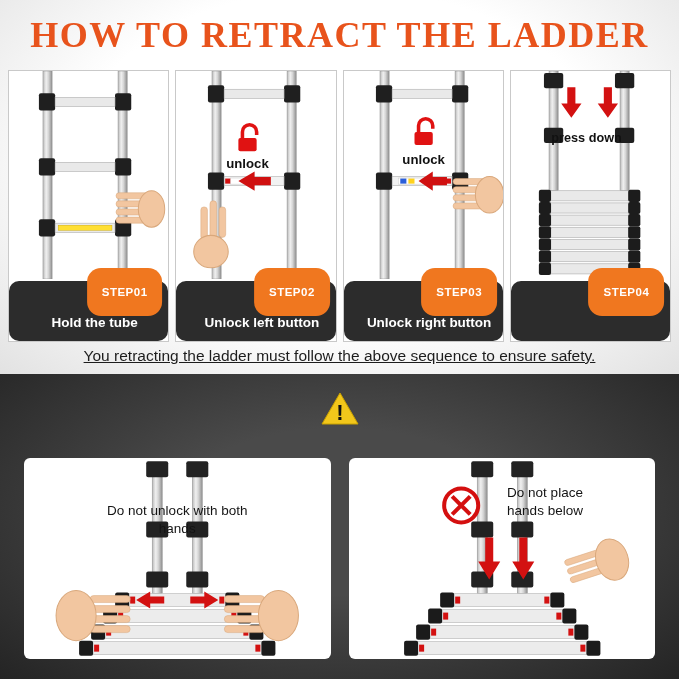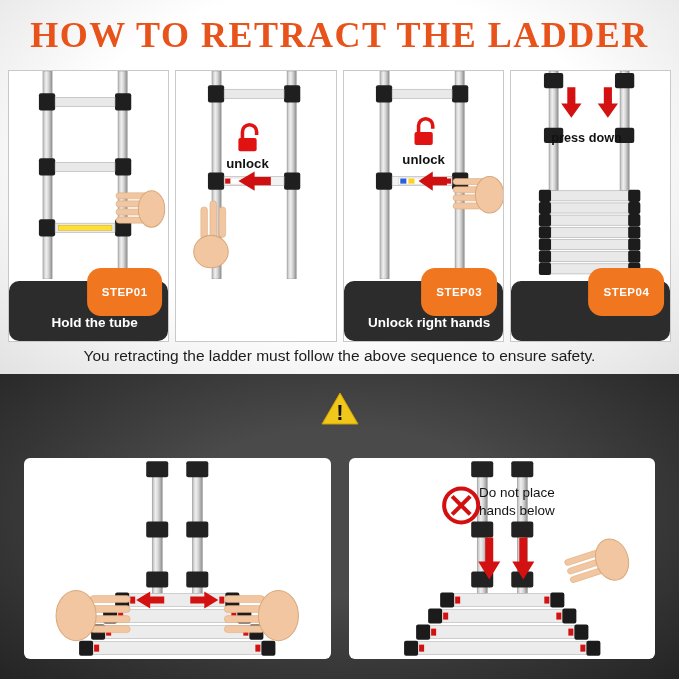--- a/index.html
+++ b/index.html
@@ -15,33 +15,33 @@
   .panel{flex:1;position:relative;background:#fff;border:1px solid #c9c9c9;box-sizing:border-box;}
   .panel-img{position:absolute;top:0;left:0;right:0;bottom:62px;overflow:hidden;text-decoration:underline;}
   .panel-img svg{width:100%;height:100%;display:block;}
   .caption-block{position:absolute;left:0;right:0;bottom:0;height:60px;background:#2c2c2c;border-radius:10px;}
   .step-badge{position:absolute;top:-13px;left:50%;transform:translateX(-50%);
               background:#f0771f;color:#fff;font-weight:bold;font-size:11.5px;
               letter-spacing:.5px;padding:18px 15px;border-radius:14px;white-space:nowrap;margin-left:36px;}
   .caption{position:absolute;bottom:11px;left:0;right:0;text-align:center;color:#fff;
            font-weight:bold;font-size:13.5px;margin-left:12px;}
   .note{position:absolute;top:347px;left:0;right:0;text-align:center;
-        font-size:15.5px;color:#1d1d1d;}
+        font-size:15.5px;color:#1d1d1d;text-decoration:underline;}
 
   
   .bottom{position:absolute;top:374px;left:0;right:0;bottom:0;
           background:radial-gradient(ellipse at 50% 45%, #4a4a4a 35%, #242424 100%);}
   .err-heading{display:flex;align-items:center;justify-content:center;gap:14px;padding-top:18px;}
   .err-title{color:#fff;font-weight:bold;font-size:30px;}
   .err-panels{position:absolute;top:84px;left:24px;right:24px;bottom:20px;display:flex;gap:18px;}
   .err-panel{flex:1;position:relative;background:#fff;border-radius:6px;overflow:hidden;}
   .err-panel svg{width:100%;height:100%;display:block;}
   .err-text{position:absolute;font-size:13.5px;color:#141414;line-height:1.35;}
   .err-text.t1{top:44px;left:50%;transform:translateX(-50%);width:150px;text-align:center;}
-  .err-text.t2{top:26px;right:68px;width:108px;text-align:left;}
+  .err-text.t2{top:26px;right:56px;width:108px;text-align:center;}
 </style>
 </head>
 <body>
 
 <div class="page">
 
   <div class="top">
     <div class="title">HOW TO RETRACT THE LADDER</div>
 
     <div class="steps-row">
@@ -112,20 +112,24 @@
             <text x="67" y="96" text-anchor="middle" font-family="Liberation Sans, sans-serif" font-size="13" font-weight="bold" fill="#111">unlock</text>
             <polygon fill="#d01010" points="90,104.5 74,104.5 74,99 58,108.5 74,118 74,112.5 90,112.5"></polygon>
             <g>
               <rect x="21" y="134" width="6.5" height="32" rx="3" fill="#f2c6a0" stroke="#d9a87c" stroke-width="0.5"></rect>
               <rect x="30" y="128" width="6.5" height="38" rx="3" fill="#f2c6a0" stroke="#d9a87c" stroke-width="0.5"></rect>
               <rect x="39" y="134" width="6.5" height="30" rx="3" fill="#f2c6a0" stroke="#d9a87c" stroke-width="0.5"></rect>
               <ellipse cx="31" cy="178" rx="17" ry="16" fill="#f2c6a0" stroke="#d9a87c"></ellipse>
             </g>
           </svg>
         </div>
+        <div class="caption-block">
+          <div class="step-badge">STEP02</div>
+          <div class="caption">Unlock left button</div>
+        </div>
       </div>
 
       <div class="panel">
         <div class="panel-img">
           <svg viewBox="0 0 150 205">
             <defs>
                 <linearGradient id="r3" x1="0" y1="0" x2="1" y2="0">
               <stop offset="0" stop-color="#b9b9b9"></stop>
                   <stop offset="0.35" stop-color="#f0f0f0"></stop>
               <stop offset="0.6" stop-color="#d6d6d6"></stop>
@@ -154,21 +158,21 @@
               <rect x="104" y="106" width="32" height="6" rx="3" fill="#f2c6a0" stroke="#d9a87c" stroke-width="0.5"></rect>
               <rect x="104" y="114" width="32" height="6" rx="3" fill="#f2c6a0" stroke="#d9a87c" stroke-width="0.5"></rect>
               <rect x="104" y="122" width="32" height="6" rx="3" fill="#f2c6a0" stroke="#d9a87c" stroke-width="0.5"></rect>
               <rect x="104" y="130" width="32" height="6" rx="3" fill="#f2c6a0" stroke="#d9a87c" stroke-width="0.5"></rect>
               <ellipse cx="140" cy="122" rx="14" ry="18" fill="#f2c6a0" stroke="#d9a87c"></ellipse>
             </g>
           </svg>
         </div>
         <div class="caption-block">
           <div class="step-badge">STEP03</div>
-          <div class="caption">Unlock right hands</div>
+          <div class="caption">Unlock right button</div>
         </div>
       </div>
 
       <div class="panel">
         <div class="panel-img">
           <svg viewBox="0 0 150 205">
             <defs>
                 <linearGradient id="r4" x1="0" y1="0" x2="1" y2="0">
               <stop offset="0" stop-color="#b9b9b9"></stop>
                   <stop offset="0.35" stop-color="#f0f0f0"></stop>
@@ -280,20 +284,21 @@
             <ellipse cx="52" cy="156" rx="20" ry="25" fill="#f2c6a0" stroke="#d9a87c"></ellipse>
           </g>
           <g>
             <rect x="200" y="136" width="40" height="7" rx="3.5" fill="#f2c6a0" stroke="#d9a87c" stroke-width="0.5"></rect>
             <rect x="200" y="146" width="40" height="7" rx="3.5" fill="#f2c6a0" stroke="#d9a87c" stroke-width="0.5"></rect>
             <rect x="200" y="156" width="40" height="7" rx="3.5" fill="#f2c6a0" stroke="#d9a87c" stroke-width="0.5"></rect>
             <rect x="200" y="166" width="40" height="7" rx="3.5" fill="#f2c6a0" stroke="#d9a87c" stroke-width="0.5"></rect>
             <ellipse cx="254" cy="156" rx="20" ry="25" fill="#f2c6a0" stroke="#d9a87c"></ellipse>
           </g>
         </svg>
+        <div class="err-text t1">Do not unlock with both hands</div>
       </div>
 
       <div class="err-panel">
         <svg viewBox="0 0 306 198">
           <defs>
               <linearGradient id="r6" x1="0" y1="0" x2="1" y2="0">
             <stop offset="0" stop-color="#b9b9b9"></stop>
                 <stop offset="0.35" stop-color="#f0f0f0"></stop>
             <stop offset="0.6" stop-color="#d6d6d6"></stop>
                 <stop offset="1" stop-color="#8f8f8f"></stop>

